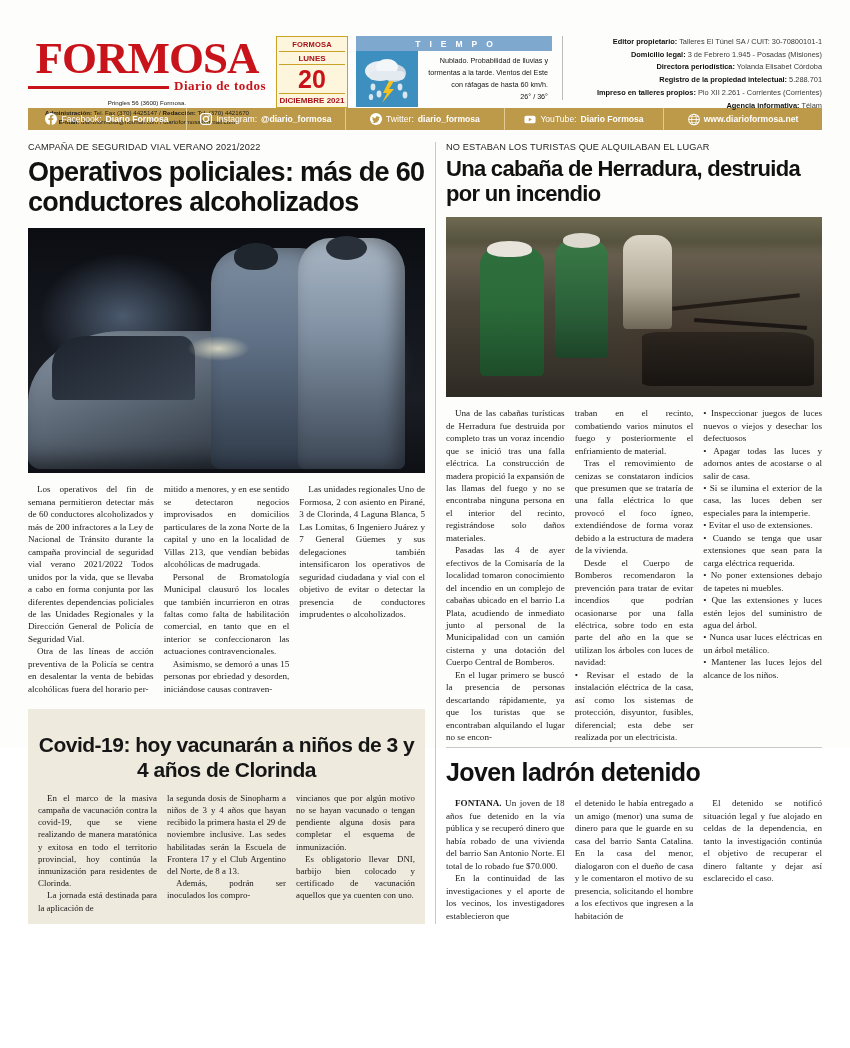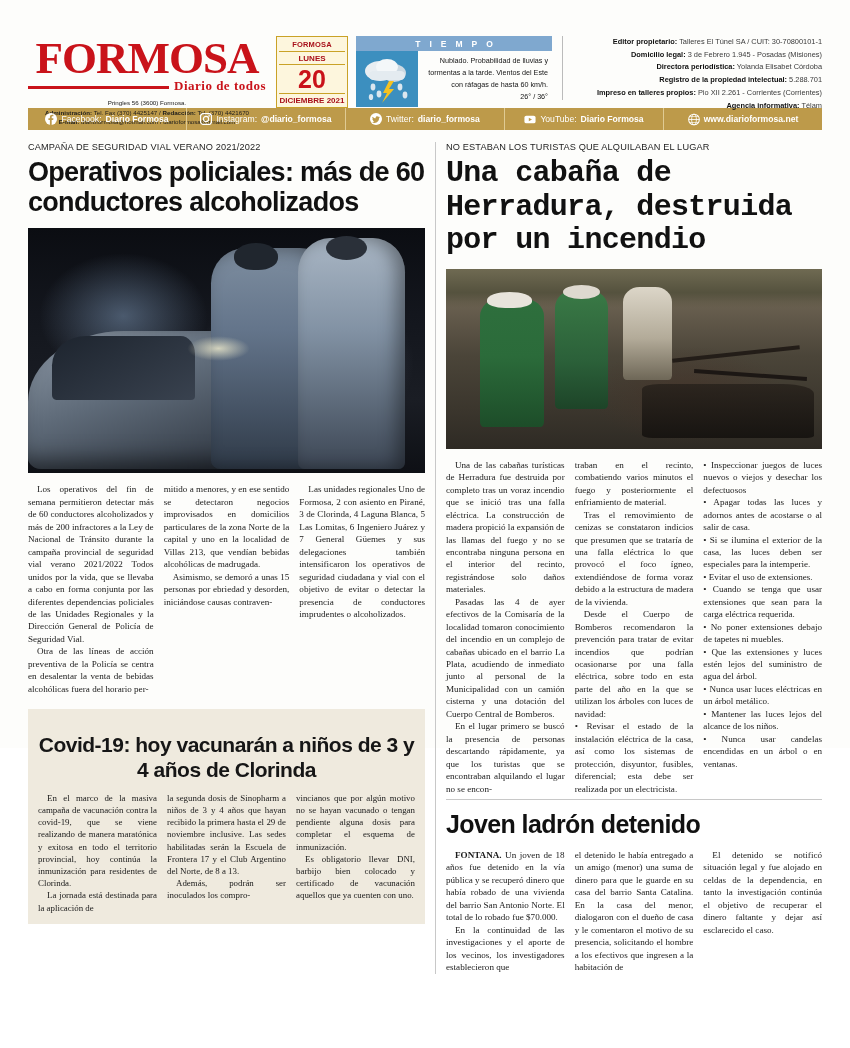--- a/index.html
+++ b/index.html
@@ -199,21 +199,21 @@
     margin-bottom: 5px;
   }
   .headline {
     font-family: "Liberation Sans", sans-serif;
     font-weight: bold;
     font-size: 27px;
     line-height: 1.12;
     letter-spacing: -0.7px;
     color: #111111;
   }
-  .headline.sm { font-size: 30px; font-family: Liberation Mono, monospace; }
+  .headline.sm { font-size: 22px; }
 
   .photo {
     margin-top: 11px;
     width: 100%;
     position: relative;
     overflow: hidden;
   }
   .photo.left-photo { height: 245px; }
   .photo.right-photo { height: 180px; }
 
@@ -522,20 +522,21 @@
           </div>
         </div>
 
         <div class="cols3">
           <div class="tcol">
             <p>Los operativos del fin de semana permitieron detectar más de 60 conductores alcoholizados y más de 200 infractores a la Ley de Nacional de Tránsito durante la campaña provincial de seguridad vial verano 2021/2022 Todos unidos por la vida, que se llevaba a cabo en forma conjunta por las diferentes dependencias policiales de las Unidades Regionales y la Dirección General de Policía de Seguridad Vial.</p>
             <p>Otra de las líneas de acción preventiva de la Policía se centra en desalentar la venta de bebidas alcohólicas fuera del horario per-</p>
           </div>
           <div class="tcol">
             <p class="noind">mitido a menores, y en ese sentido se detectaron negocios improvisados en domicilios particulares de la zona Norte de la capital y uno en la localidad de Villas 213, que vendían bebidas alcohólicas de madrugada.</p>
+            <p>Personal de Bromatología Municipal clausuró los locales que también incurrieron en otras faltas como falta de habilitación comercial, en tanto que en el interior se confeccionaron las actuaciones contravencionales.</p>
             <p>Asimismo, se demoró a unas 15 personas por ebriedad y desorden, iniciándose causas contraven-</p>
           </div>
           <div class="tcol">
             <p>Las unidades regionales Uno de Formosa, 2 con asiento en Pirané, 3 de Clorinda, 4 Laguna Blanca, 5 Las Lomitas, 6 Ingeniero Juárez y 7 General Güemes y sus delegaciones también intensificaron los operativos de seguridad ciudadana y vial con el objetivo de evitar o detectar la presencia de conductores imprudentes o alcoholizados.</p>
           </div>
         </div>
       </div>
 
       <div class="covid-box">
         <div class="covid-title">Covid-19: hoy vacunarán a niños de 3 y 4 años de Clorinda</div>
@@ -594,21 +595,20 @@
           <div class="tcol">
             <p class="bullet">• Inspeccionar juegos de luces nuevos o viejos y desechar los defectuosos</p>
             <p class="bullet">• Apagar todas las luces y adornos antes de acostarse o al salir de casa.</p>
             <p class="bullet">• Si se ilumina el exterior de la casa, las luces deben ser especiales para la intemperie.</p>
             <p class="bullet">• Evitar el uso de extensiones.</p>
             <p class="bullet">• Cuando se tenga que usar extensiones que sean para la carga eléctrica requerida.</p>
             <p class="bullet">• No poner extensiones debajo de tapetes ni muebles.</p>
             <p class="bullet">• Que las extensiones y luces estén lejos del suministro de agua del árbol.</p>
             <p class="bullet">• Nunca usar luces eléctricas en un árbol metálico.</p>
             <p class="bullet">• Mantener las luces lejos del alcance de los niños.</p>
-            <p class="bullet">• Nunca usar candelas encendidas en un árbol o en ventanas.</p>
           </div>
         </div>
       </div>
 
       <div class="joven">
         <div class="joven-title">Joven ladrón detenido</div>
         <div class="cols3">
           <div class="tcol">
             <p><b>FONTANA.</b><span> Un joven de 18 años fue detenido en la vía pública y se recuperó dinero que había robado de una vivienda del barrio San Antonio Norte. El total de lo robado fue $70.000.</span></p>
             <p>En la continuidad de las investigaciones y el aporte de los vecinos, los investigadores establecieron que</p>

